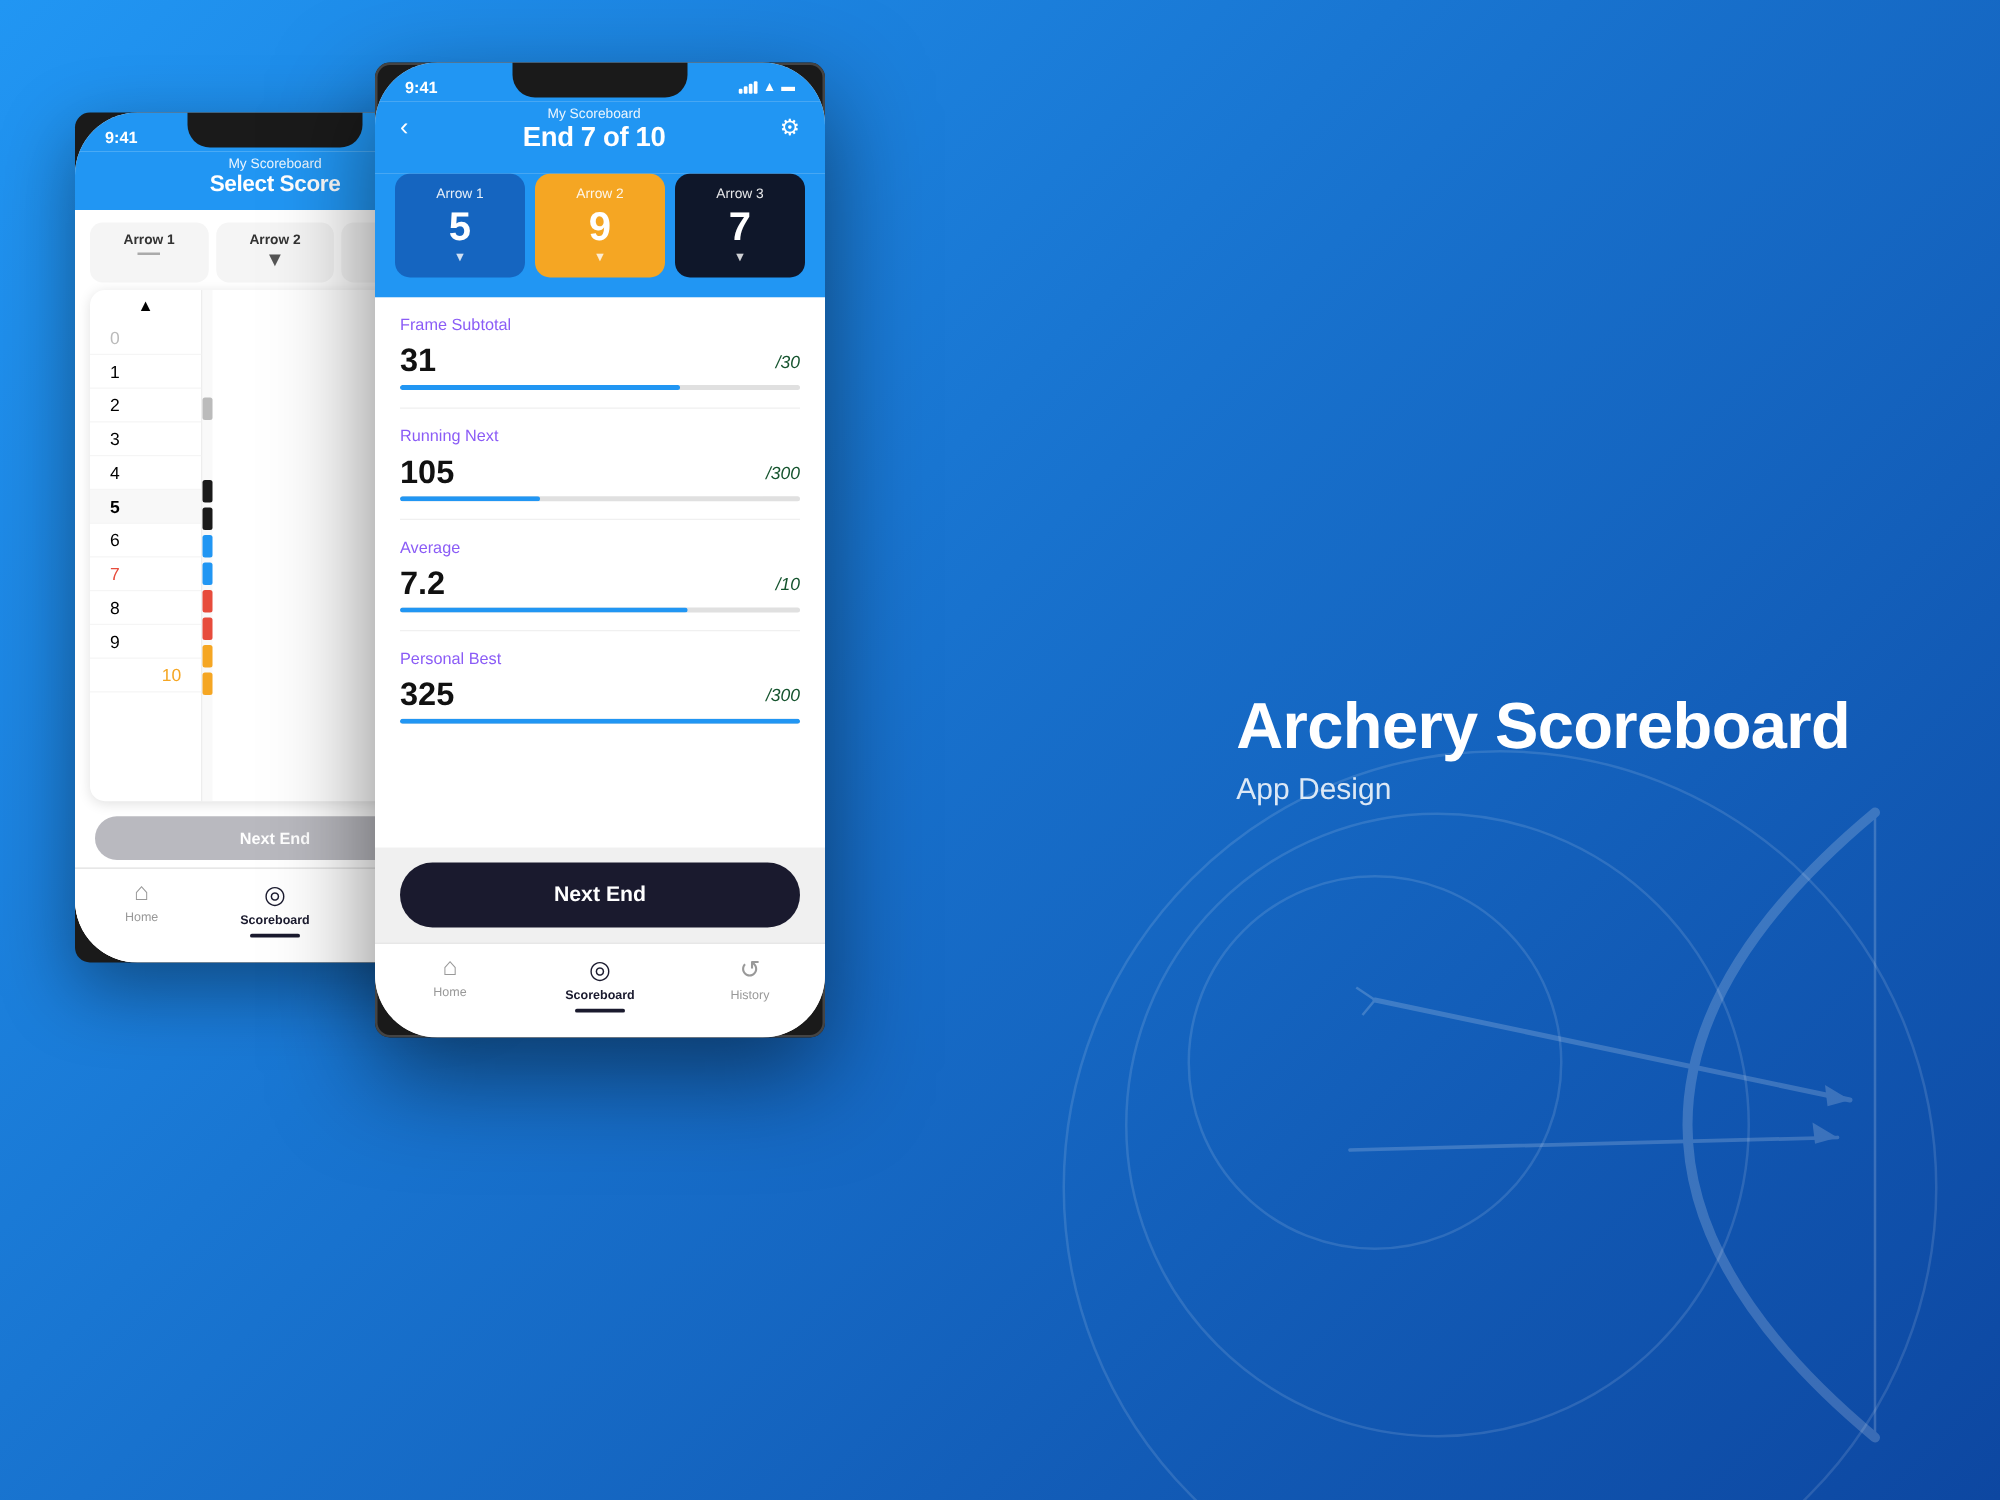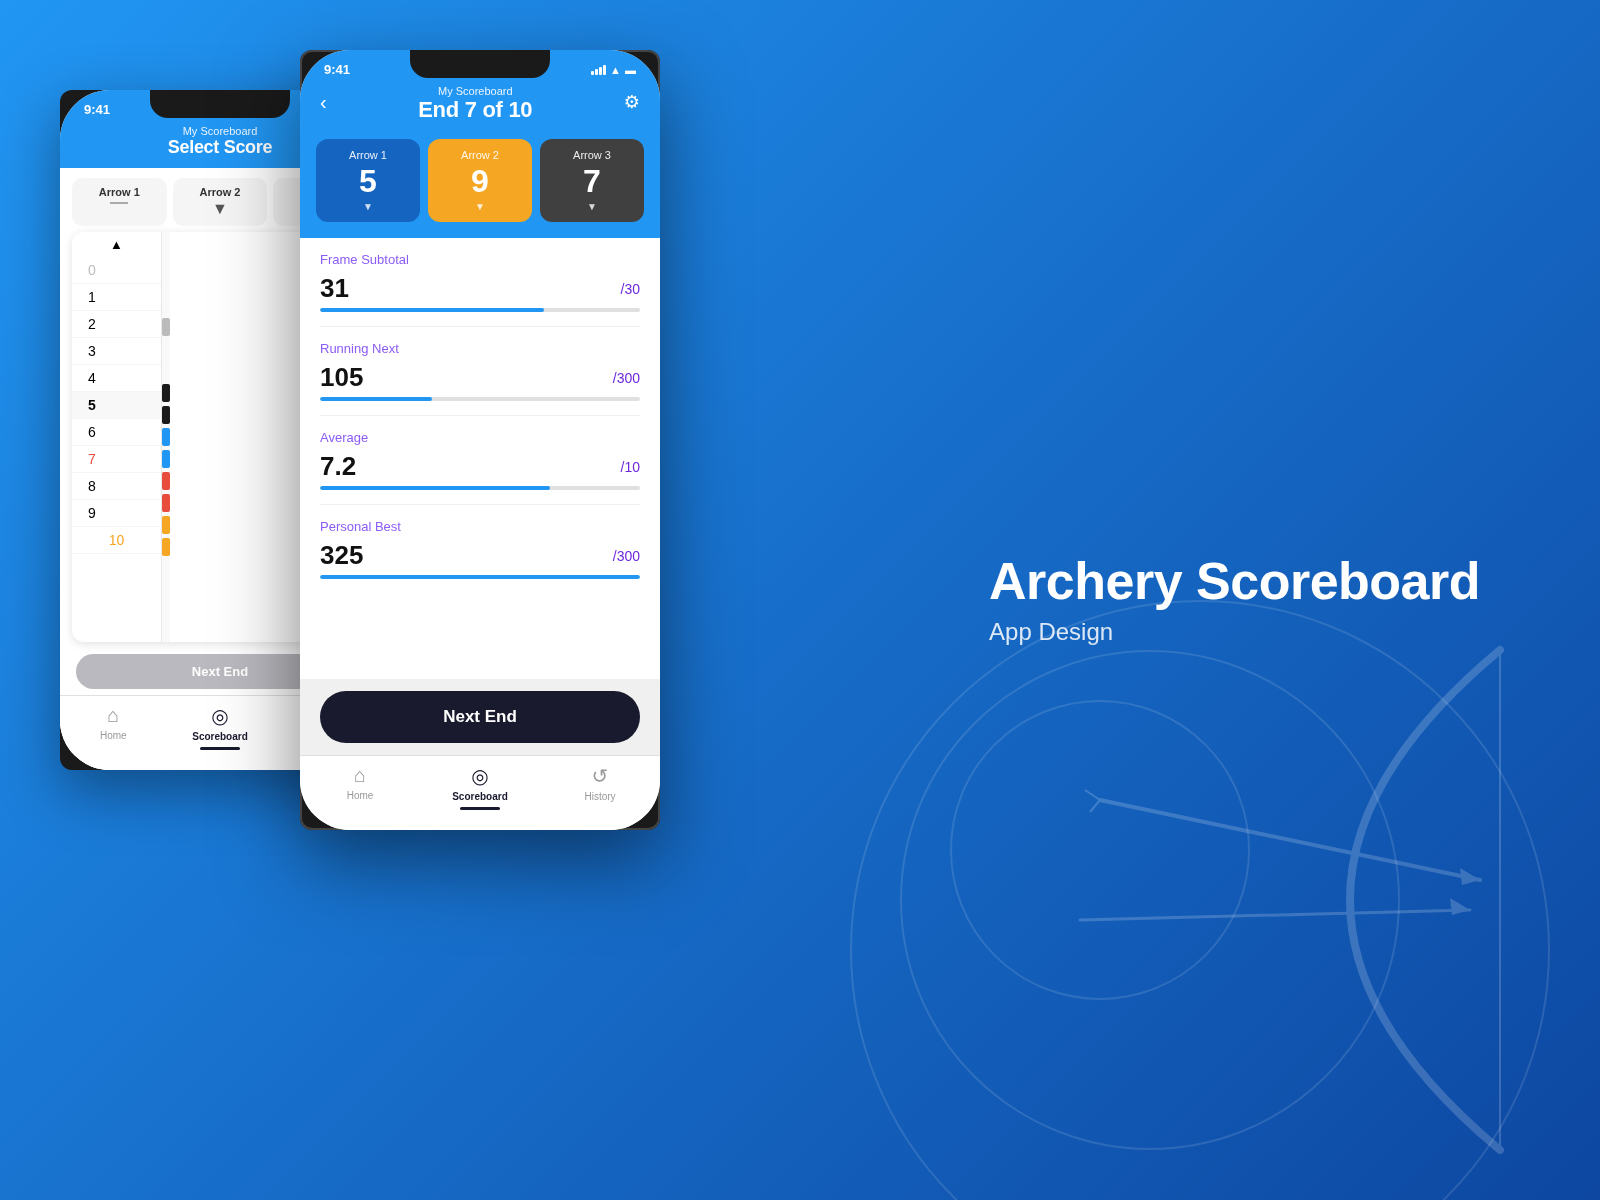--- a/index.html
+++ b/index.html
@@ -185,21 +185,21 @@
     }
     .arrow-tab-score {
       font-size: 32px;
       font-weight: 700;
       line-height: 1;
       margin: 4px 0;
     }
     .arrow-tab-arrow { font-size: 10px; opacity: 0.8; }
     .tab-blue { background: #1565C0; }
     .tab-orange { background: #F5A623; }
-    .tab-red { background: #404040; }
+    .tab-red { background: #0f172a; }
 
     
     .stats-section {
       background: white;
       padding: 0 20px;
       flex: 1;
       overflow: hidden;
     }
     .stat-row {
       padding: 14px 0;
@@ -217,21 +217,22 @@
       align-items: center;
       margin-bottom: 4px;
     }
     .stat-value-main {
       font-size: 26px;
       font-weight: 700;
       color: #111;
     }
     .stat-value-max {
       font-size: 14px;
-      color: #6d28d9;
+      color: #14532d;
+      font-style: italic;
     }
     .stat-bar-track {
       height: 4px;
       background: #e0e0e0;
       border-radius: 2px;
       overflow: hidden;
     }
     .stat-bar-fill {
       height: 100%;
       background: #2196F3;
@@ -396,21 +397,21 @@
             <div style="padding:5px 16px; font-size:14px; color:#bbb; border-bottom:1px solid #f5f5f5; text-align:left;">0</div>
             <div style="padding:5px 16px; font-size:14px; border-bottom:1px solid #f5f5f5; text-align:left;">1</div>
             <div style="padding:5px 16px; font-size:14px; border-bottom:1px solid #f5f5f5; text-align:left;">2</div>
             <div style="padding:5px 16px; font-size:14px; border-bottom:1px solid #f5f5f5; text-align:left;">3</div>
             <div style="padding:5px 16px; font-size:14px; border-bottom:1px solid #f5f5f5; text-align:left;">4</div>
             <div style="padding:5px 16px; font-size:14px; border-bottom:1px solid #f5f5f5; text-align:left; background:#f8f8f8; font-weight:600;">5</div>
             <div style="padding:5px 16px; font-size:14px; border-bottom:1px solid #f5f5f5; text-align:left;">6</div>
             <div style="padding:5px 16px; font-size:14px; border-bottom:1px solid #f5f5f5; text-align:left; color:#e74c3c;">7</div>
             <div style="padding:5px 16px; font-size:14px; border-bottom:1px solid #f5f5f5; text-align:left;">8</div>
             <div style="padding:5px 16px; font-size:14px; border-bottom:1px solid #f5f5f5; text-align:left;">9</div>
-            <div style="padding:5px 16px; font-size:14px; border-bottom:1px solid #f5f5f5; text-align:center; color:#F5A623;">10</div>
+            <div style="padding:5px 16px; font-size:14px; border-bottom:1px solid #f5f5f5; text-align:right; color:#F5A623;">10</div>
 
           </div>
 
           <div style="width:8px; display:flex; flex-direction:column; background:#f9f9f9;">
             <div style="flex:1;"></div>
             <div style="height:18px;background:#bbb;margin:2px 0;border-radius:2px;"></div>
             <div style="height:18px;margin:2px 0;border-radius:2px;"></div>
             <div style="height:18px;margin:2px 0;border-radius:2px;"></div>
             <div style="height:18px;background:#1a1a1a;margin:2px 0;border-radius:2px;"></div>
             <div style="height:18px;background:#1a1a1a;margin:2px 0;border-radius:2px;"></div>

